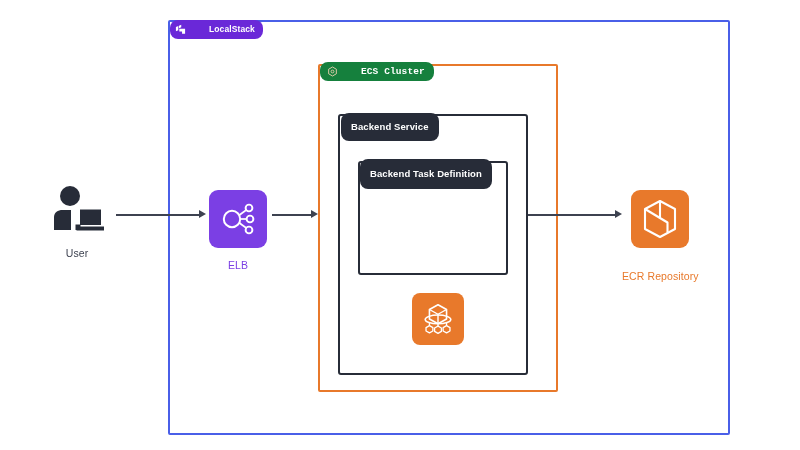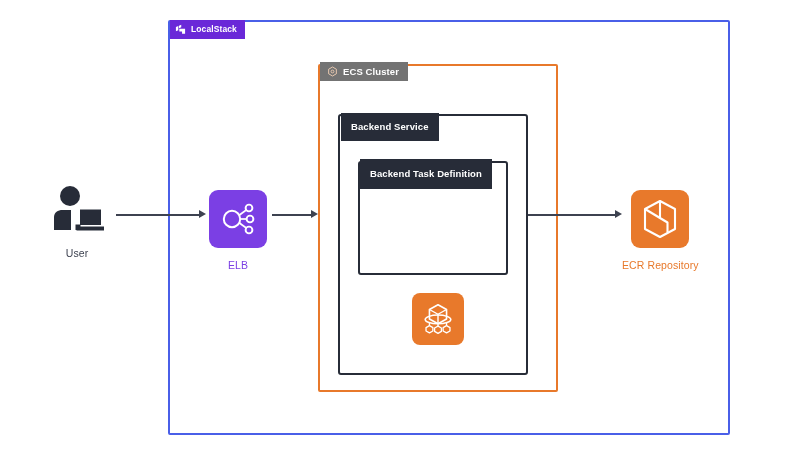--- a/index.html
+++ b/index.html
@@ -48,41 +48,42 @@
     width: 150px; height: 114px;
     border: 2px solid #272c38;
     border-radius: 3px;
   }
 
   
   .tab {
     position: absolute;
     display: flex;
     align-items: center;
-    gap: 5px;
+    gap: 23px;
     padding: 4px 9px 4px 7px;
-    border-radius: 0;
+    border-radius: 8px;
     font-size: 9.5px;
     font-weight: 700;
     letter-spacing: 0.1px;
     white-space: nowrap;
     color: #ffffff;
     line-height: 1;
     height: 19px;
   }
   .tab-localstack {
     left: 170px; top: 20px;
     background: #6a28d8;
     font-size: 8.5px;
     padding: 4px 8px 4px 5px;
   }
   .tab-ecs {
     left: 320px; top: 62px;
-    background: #737373;
+    background: #15803d;
     font-size: 9.5px;
+    font-family: Liberation Mono, monospace;
   }
   .tab-service {
     left: 341px; top: 113px;
     background: #272c38;
     padding: 14px 10px;
     height: 20px;
   }
   .tab-taskdef {
     left: 360px; top: 159px;
     background: #272c38;
@@ -121,21 +122,21 @@
   }
   .tile-elb  { background: #7b3fe4; }
   .tile-node { background: #4f9d5e; }
   .tile-ecr  { background: #e8792b; }
   .tile-ecs  { background: #e8792b; width: 52px; height: 52px; border-radius: 8px; }
 
   .node-user { left: 50px;  top: 184px; }
   .node-elb  { left: 209px; top: 190px; justify-content: center; }
   .node-nodejs { left: 404px; top: 190px; }
   .node-ecstask { left: 412px; top: 293px; }
-  .node-ecr  { left: 622px; top: 190px; }
+  .node-ecr  { left: 622px; top: 190px; gap: 11px; }
 
   .node-user .icon-tile { background: transparent; width: 54px; height: 52px; }
 
   
   .arrow { position: absolute; height: 9px; }
   .arrow-line {
     position: absolute;
     left: 0; top: 4px;
     height: 1.6px;
     background: #3d4250;

